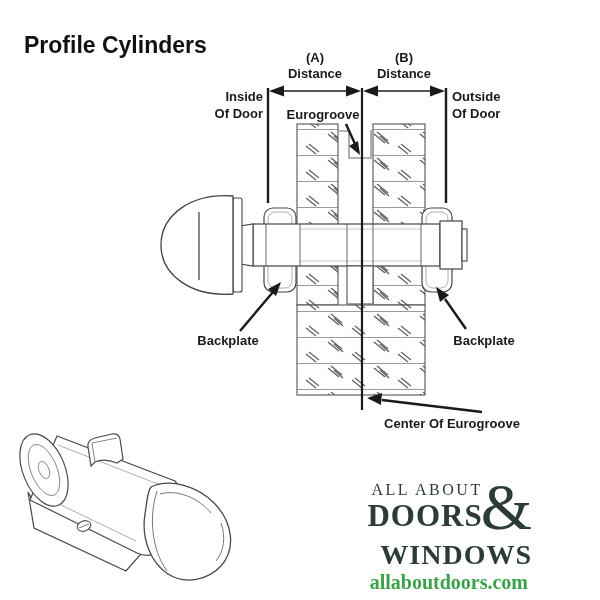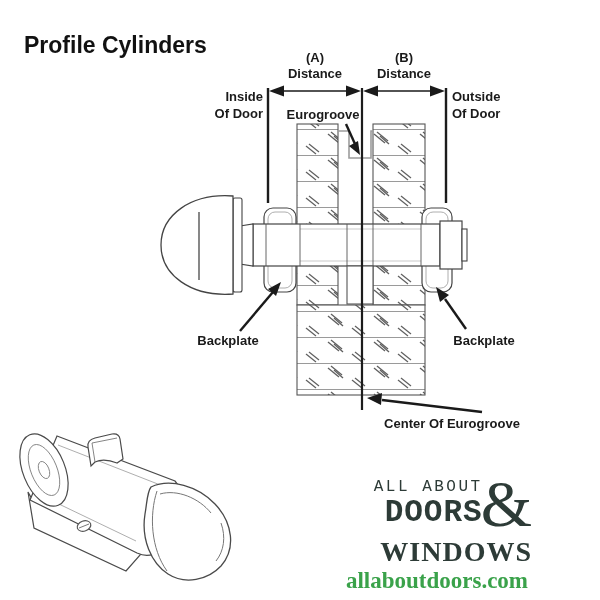--- a/index.html
+++ b/index.html
@@ -10,26 +10,26 @@
   .page{position:relative;width:547px;height:600px;background:var(--background);
         font-family:"Liberation Sans",sans-serif;overflow:hidden;}
   .page-title{position:absolute;left:24px;top:32px;font-size:23px;font-weight:bold;
         color:#111;letter-spacing:0px;}
   svg text{font-family:"Liberation Sans",sans-serif;font-weight:bold;font-size:13px;fill:var(--ink);}
   .diagram-svg{position:absolute;left:0;top:0;}
   
   .logo{position:absolute;right:15px;bottom:8px;text-align:right;
         font-family:"Liberation Serif",serif;color:var(--logo-dark);line-height:1;}
   .logo-top-row{display:flex;align-items:center;justify-content:flex-end;}
-  .logo-stack{text-align:right;font-family:Liberation Mono, monospace;}
+  .logo-stack{text-align:right;}
   .logo-all-about{font-size:16px;letter-spacing:2.5px;font-weight:400;margin-bottom:2px;}
   .logo-doors{font-size:31px;font-weight:bold;letter-spacing:1px;margin-left:28px;}
   .logo-amp{font-size:66px;line-height:.72;margin-left:-2px;font-weight:400;}
   .logo-windows{font-size:28px;font-weight:bold;letter-spacing:1px;margin-top:10px;}
-  .logo-site{font-size:23px;font-weight:bold;color:var(--logo-green);margin-top:3px;padding-right:4px;}
+  .logo-site{font-size:20px;font-weight:bold;color:var(--logo-green);margin-top:3px;padding-right:4px;}
 </style>
 </head>
 <body>
 
 <div class="page">
 
   <div class="page-title">Profile Cylinders</div>
 
   <svg class="diagram-svg" width="600" height="600" viewBox="0 0 600 600">
     <defs>

